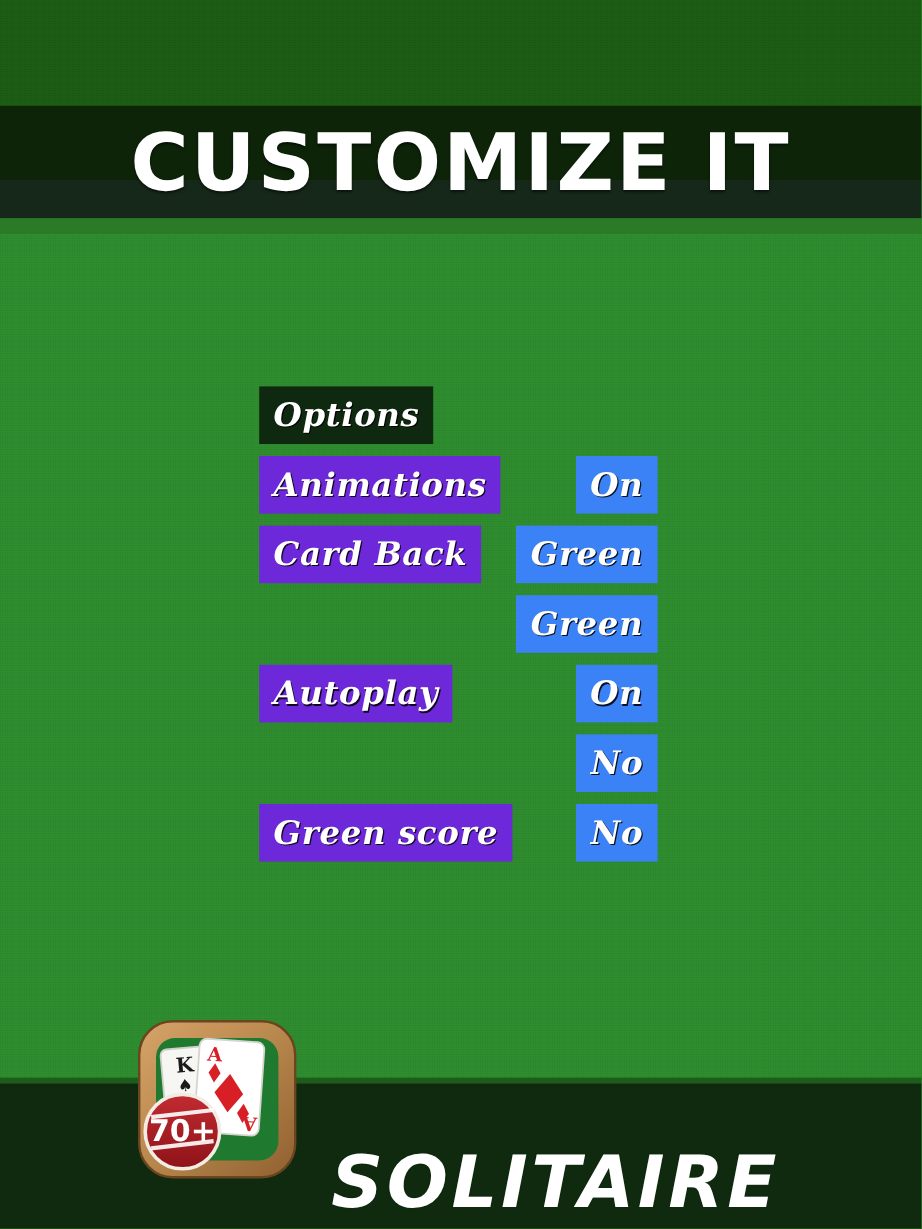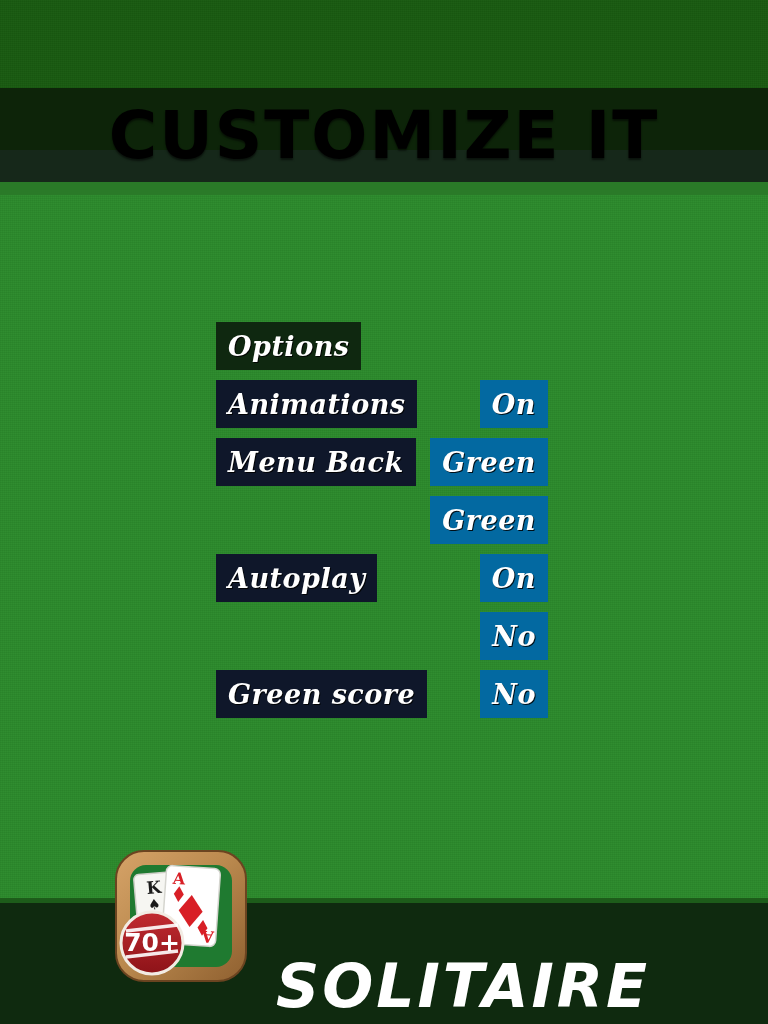--- a/index.html
+++ b/index.html
@@ -28,46 +28,46 @@
     background-size:2px 2px,2px 2px;
     pointer-events:none;
   }
   .band-bottom{top:903px;height:121px;background:#0f2a0f;}
   .band-bottom-edge{top:898px;height:6px;background:#1d5c1a;}
 
   
   #header-title{
     position:absolute;left:0;top:88px;width:768px;height:94px;
     display:flex;align-items:center;justify-content:center;
-    color:#000000;
+    color:#ffffff;
     font-family:"DejaVu Sans",sans-serif;
     font-weight:bold;
     font-size:66px;
     letter-spacing:2px;
     text-shadow:0 2px 2px rgba(0,0,0,.55);
     white-space:nowrap;
   }
 
   
   #options-menu{
     position:absolute;left:216px;top:322px;width:332px;
   }
   .menu-row{
     position:relative;height:48px;margin-bottom:10px;
     display:flex;align-items:center;justify-content:space-between;
   }
   .menu-label-box{
-    background:#0f172a;
+    background:#6d28d9;
     height:48px;
     display:inline-flex;align-items:center;
     padding:0 12px;
     box-sizing:border-box;
   }
   .menu-value-box{
-    background:#0369a1;
+    background:#3b82f6;
     height:48px;
     display:inline-flex;align-items:center;justify-content:flex-end;
     padding:0 12px;
     box-sizing:border-box;
     margin-left:auto;
   }
   .gothic{
     color:#ffffff;
     font-family:"DejaVu Serif",serif;
     font-weight:bold;
@@ -126,21 +126,21 @@
       <div class="menu-label-box">
         <span class="gothic">Animations</span>
       </div>
       <div class="menu-value-box">
         <span class="gothic">On</span>
       </div>
     </div>
 
     <div class="menu-row">
       <div class="menu-label-box">
-        <span class="gothic">Menu Back</span>
+        <span class="gothic">Card Back</span>
       </div>
       <div class="menu-value-box">
         <span class="gothic">Green</span>
       </div>
     </div>
 
     <div class="menu-row">
       <div class="menu-value-box">
         <span class="gothic">Green</span>
       </div>

